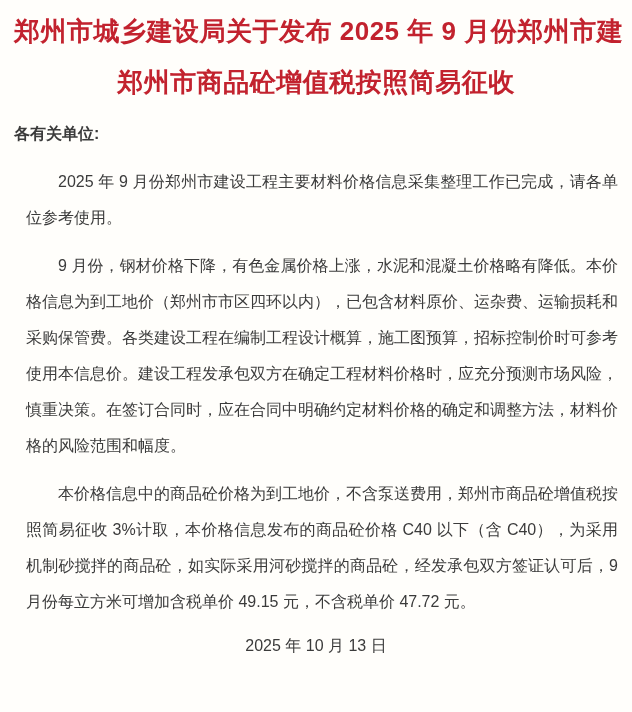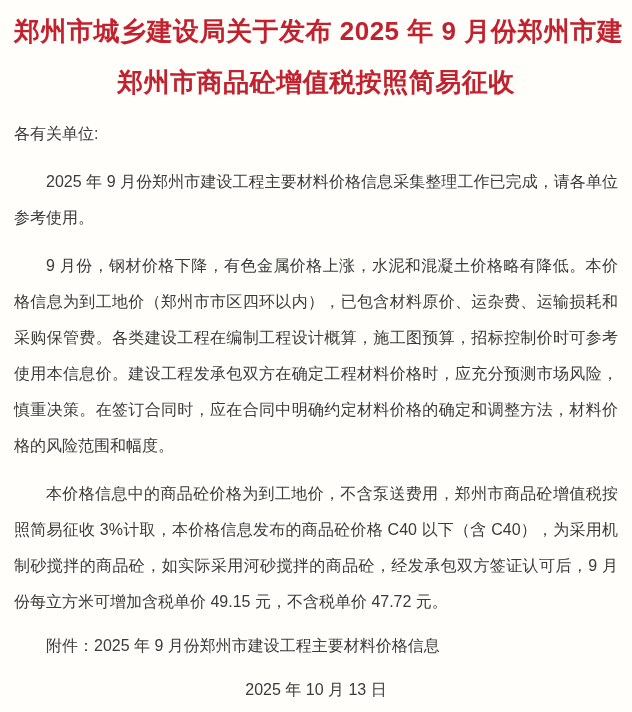--- a/index.html
+++ b/index.html
@@ -31,23 +31,24 @@
   .title-line {
     display: block;
     white-space: nowrap;
   }
   .body-text {
     font-size: 16px;
     line-height: 36px;
   }
   .salutation {
     margin: 6px 0 0 0;
+    font-weight: bold;
   }
   .para {
-    margin: 12px 0 0 0;
+    margin: 12px 0 0 12px;
     text-indent: 2em;
     text-align: justify;
   }
   .attachment {
     margin: 8px 0 0 0;
     text-indent: 2em;
   }
   .date {
     margin: 8px 0 0 0;
     text-align: center;
@@ -64,17 +65,16 @@
   </h1>
 
   <p class="body-text salutation">各有关单位:</p>
 
   <p class="body-text para">2025 年 9 月份郑州市建设工程主要材料价格信息采集整理工作已完成，请各单位参考使用。</p>
 
   <p class="body-text para">9 月份，钢材价格下降，有色金属价格上涨，水泥和混凝土价格略有降低。本价格信息为到工地价（郑州市市区四环以内），已包含材料原价、运杂费、运输损耗和采购保管费。各类建设工程在编制工程设计概算，施工图预算，招标控制价时可参考使用本信息价。建设工程发承包双方在确定工程材料价格时，应充分预测市场风险，慎重决策。在签订合同时，应在合同中明确约定材料价格的确定和调整方法，材料价格的风险范围和幅度。</p>
 
   <p class="body-text para">本价格信息中的商品砼价格为到工地价，不含泵送费用，郑州市商品砼增值税按照简易征收 3%计取，本价格信息发布的商品砼价格 C40 以下（含 C40），为采用机制砂搅拌的商品砼，如实际采用河砂搅拌的商品砼，经发承包双方签证认可后，9 月份每立方米可增加含税单价 49.15 元，不含税单价 47.72 元。</p>
 
-  <p class="body-text attachment">附件：2025 年 9 月份郑州市建设工程主要材料价格信息</p>
 
   <p class="body-text date">2025 年 10 月 13 日</p>
 
 </div>
 
 </body></html>

